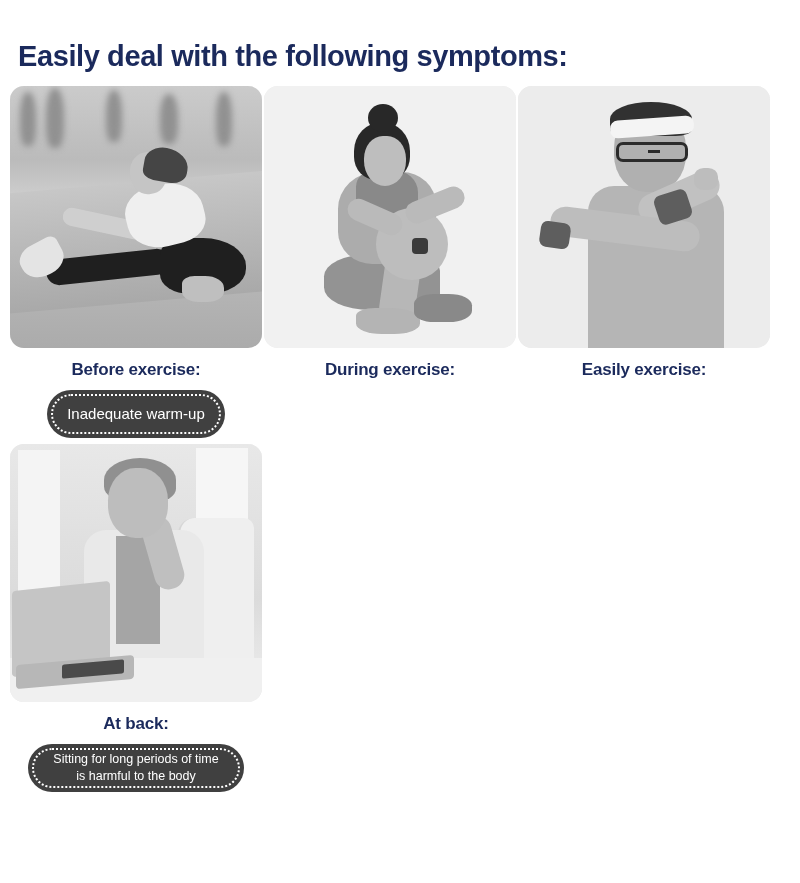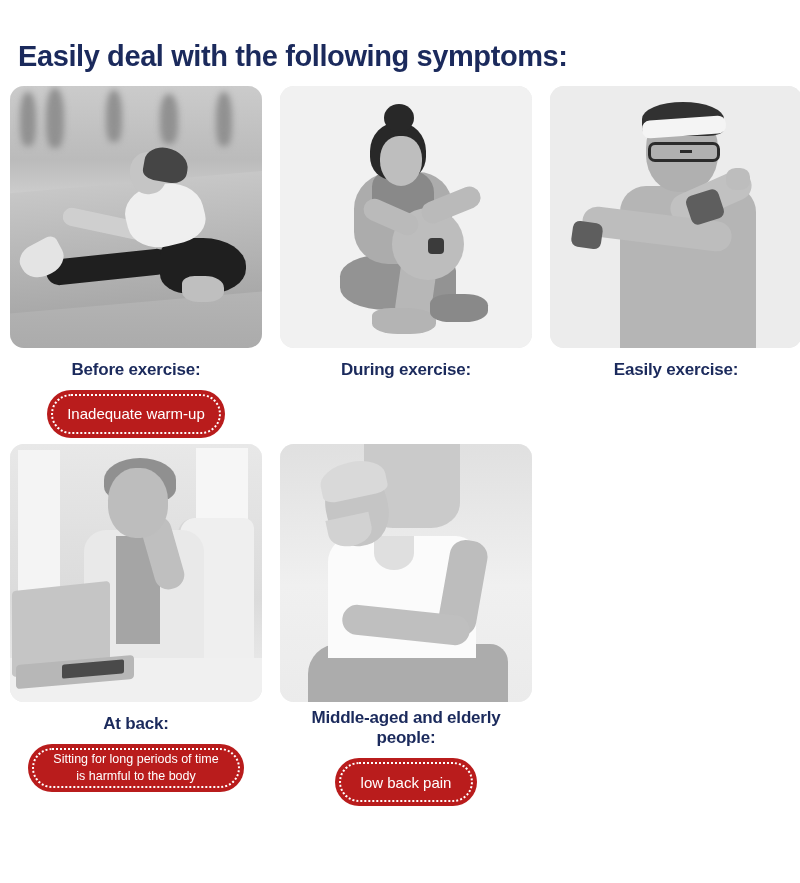--- a/index.html
+++ b/index.html
@@ -36,21 +36,21 @@
     position: absolute;
     left: 0;
     top: 86px;
     width: 800px;
   }
 
   .row {
     display: flex;
     width: 726px;
     padding: 0 10px;
-    gap: 18px;
+    gap: 2px;
   }
 
   .cell {
     width: 252px;
     display: flex;
     flex-direction: column;
     align-items: center;
   }
 
   
@@ -202,21 +202,21 @@
   }
   .label-2line { margin-top: 6px; }
 
   
   .badge {
     position: relative;
     margin-top: 10px;
     min-width: 142px;
     max-width: 216px;
     height: 48px;
-    background: #b91c1c;
+    background: #404040;
     border-radius: 999px;
     display: flex;
     align-items: center;
     justify-content: center;
     padding: 0 20px;
   }
   .badge::after {
     content: "";
     position: absolute;
     left: 4px; right: 4px; top: 4px; bottom: 4px;
@@ -337,36 +337,17 @@
             <div class="keys"></div>
           </div>
         </div>
         <div class="label">At back:</div>
         <div class="badge badge-sm badge-wide">
           <span class="badge-text">Sitting for long periods of time is harmful to the body</span>
         </div>
       </div>
 
 
-      <div class="cell">
-        <div class="photo photo-r2">
-          <div class="scene s6">
-            <div class="curtain"></div>
-            <div class="pants"></div>
-            <div class="shirt6"></div>
-            <div class="vneck"></div>
-            <div class="armback6"></div>
-            <div class="armfront6"></div>
-            <div class="head6"></div>
-            <div class="hair6"></div>
-            <div class="beard"></div>
-          </div>
-        </div>
-        <div class="label label-2line">Middle-aged and elderly people:</div>
-        <div class="badge">
-          <span class="badge-text">low back pain</span>
-        </div>
-      </div>
 
     </div>
 
   </div>
 </div>
 
 </body></html>

